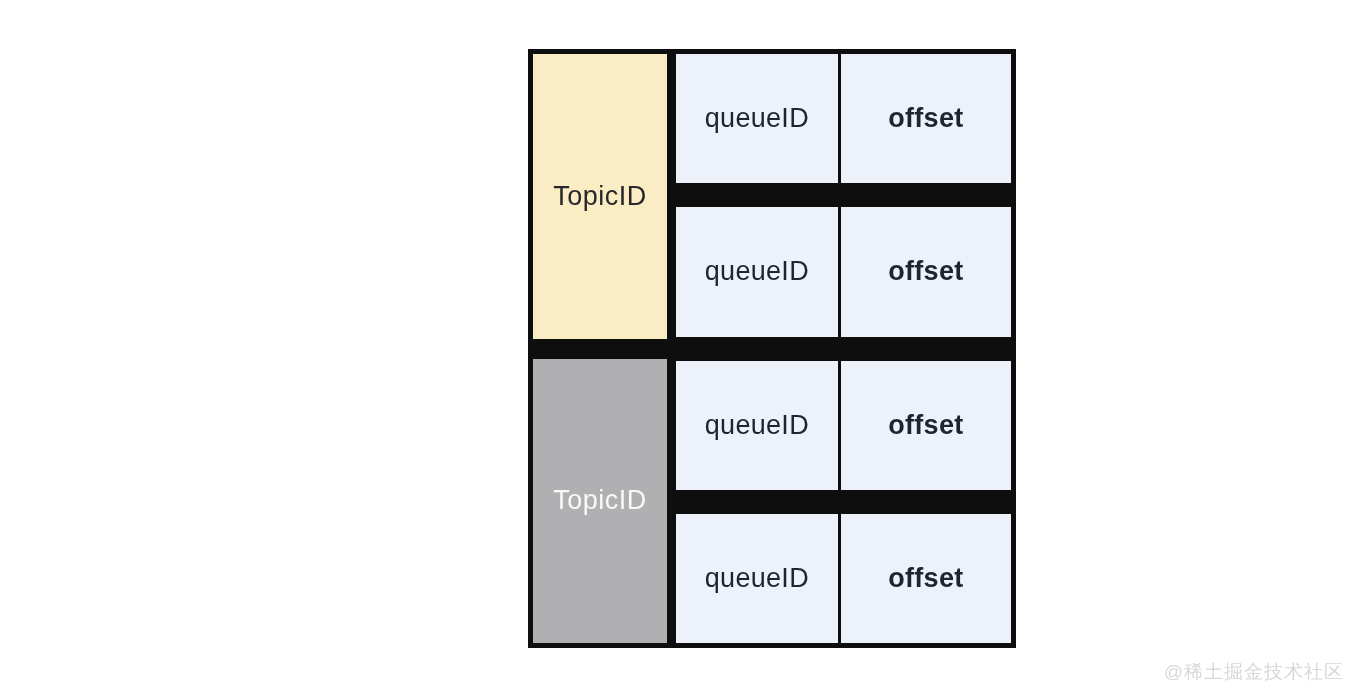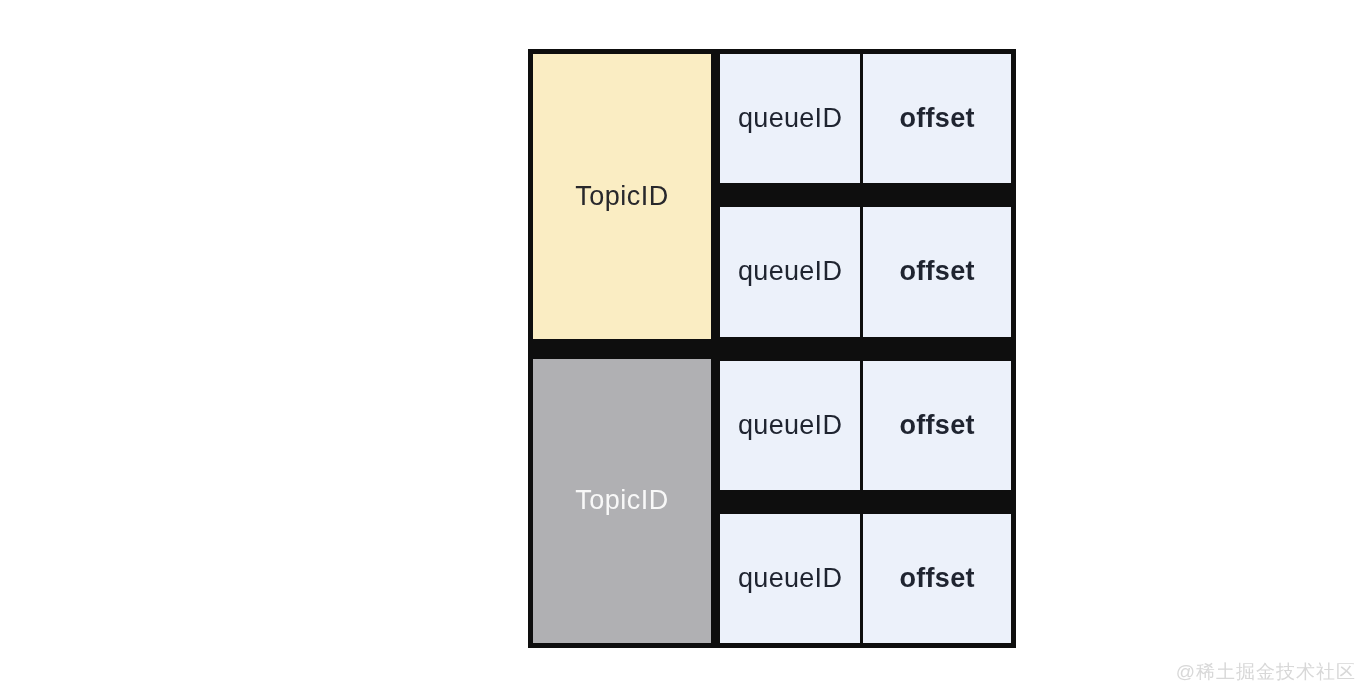--- a/index.html
+++ b/index.html
@@ -18,21 +18,21 @@
     left: 528px;
     top: 49px;
     width: 488px;
     height: 599px;
     padding: 5px;
     display: flex;
     gap: 9px;
   }
 
   .topic-col {
-    width: 178px;
+    width: 134px;
     display: flex;
     flex-direction: column;
     gap: 20px;
   }
 
   .topic-cell {
     flex: 1;
     display: flex;
     align-items: center;
     justify-content: center;
@@ -58,21 +58,21 @@
     align-items: center;
     justify-content: center;
     font-size: 27px;
     letter-spacing: 0.3px;
   }
   .cell.queue { flex: 150; }
   .cell.offset { flex: 158; font-weight: bold; }
 
   .watermark {
     position: absolute;
-    right: 6px;
+    right: 18px;
     bottom: 5px;
     font-size: 19px;
     letter-spacing: 1px;
     user-select: none;
   }
 </style>
 </head>
 <body>
 
 <div class="diagram" style="background-color: rgb(14, 14, 14);">

